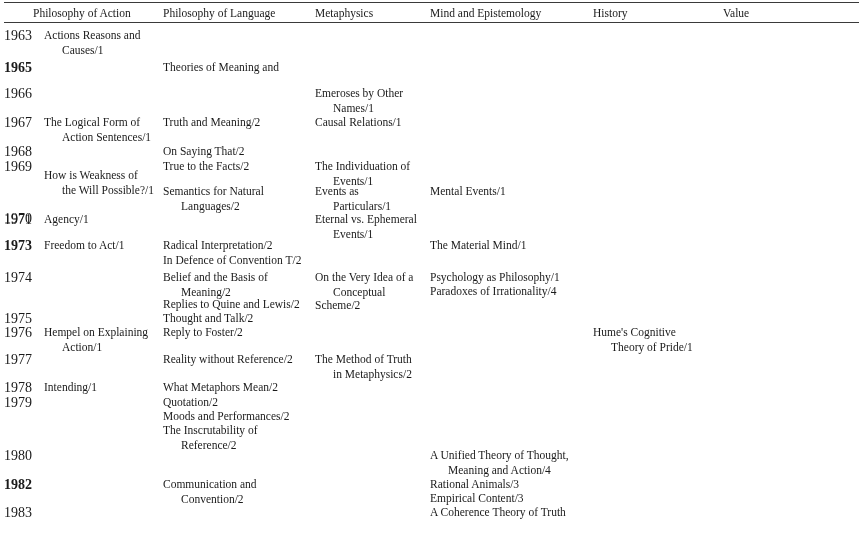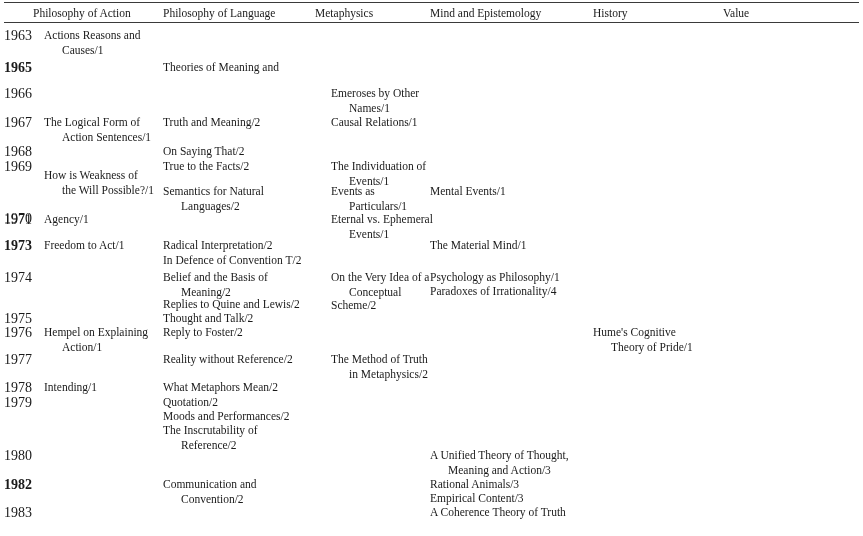--- a/index.html
+++ b/index.html
@@ -61,21 +61,21 @@
     line-height: 15.3px;
     white-space: nowrap;
   }
   .entry .l2 {
     display: block;
     padding-left: 18px;
   }
 
   .c1 { left: 44px;  }
   .c2 { left: 163px; }
-  .c3 { left: 315px; margin-left: 16px; }
+  .c3 { left: 315px; }
   .c4 { left: 430px; }
   .c5 { left: 593px; }
 </style>
 </head>
 <body>
 
 <div class="table-root">
 
   <div class="rule rule-top"></div>
   <div class="rule rule-header"></div>
@@ -137,20 +137,20 @@
       <div class="entry c1" style="top: 325px;"><span>Hempel on Explaining</span><span class="l2">Action/1</span></div>
       <div class="entry c2" style="top: 325px;"><span>Reply to Foster/2</span></div>
       <div class="entry c5" style="top: 325px;"><span>Hume's Cognitive</span><span class="l2">Theory of Pride/1</span></div>
       <div class="entry c2" style="top: 352px;"><span>Reality without Reference/2</span></div>
       <div class="entry c3" style="top: 352px;"><span>The Method of Truth</span><span class="l2">in Metaphysics/2</span></div>
       <div class="entry c1" style="top: 380px;"><span>Intending/1</span></div>
       <div class="entry c2" style="top: 380px;"><span>What Metaphors Mean/2</span></div>
       <div class="entry c2" style="top: 395px;"><span>Quotation/2</span></div>
       <div class="entry c2" style="top: 409px;"><span>Moods and Performances/2</span></div>
       <div class="entry c2" style="top: 423px;"><span>The Inscrutability of</span><span class="l2">Reference/2</span></div>
-      <div class="entry c4" style="top: 448px;"><span>A Unified Theory of Thought,</span><span class="l2">Meaning and Action/3</span></div>
+      <div class="entry c4" style="top: 448px;"><span>A Unified Theory of Thought,</span><span class="l2">Meaning and Action/4</span></div>
       <div class="entry c2" style="top: 477px;"><span>Communication and</span><span class="l2">Convention/2</span></div>
       <div class="entry c4" style="top: 477px;"><span>Rational Animals/3</span></div>
       <div class="entry c4" style="top: 491px;"><span>Empirical Content/3</span></div>
       <div class="entry c4" style="top: 505px;"><span>A Coherence Theory of Truth</span></div>
     </div>
 
 </div>
 
 </body></html>

